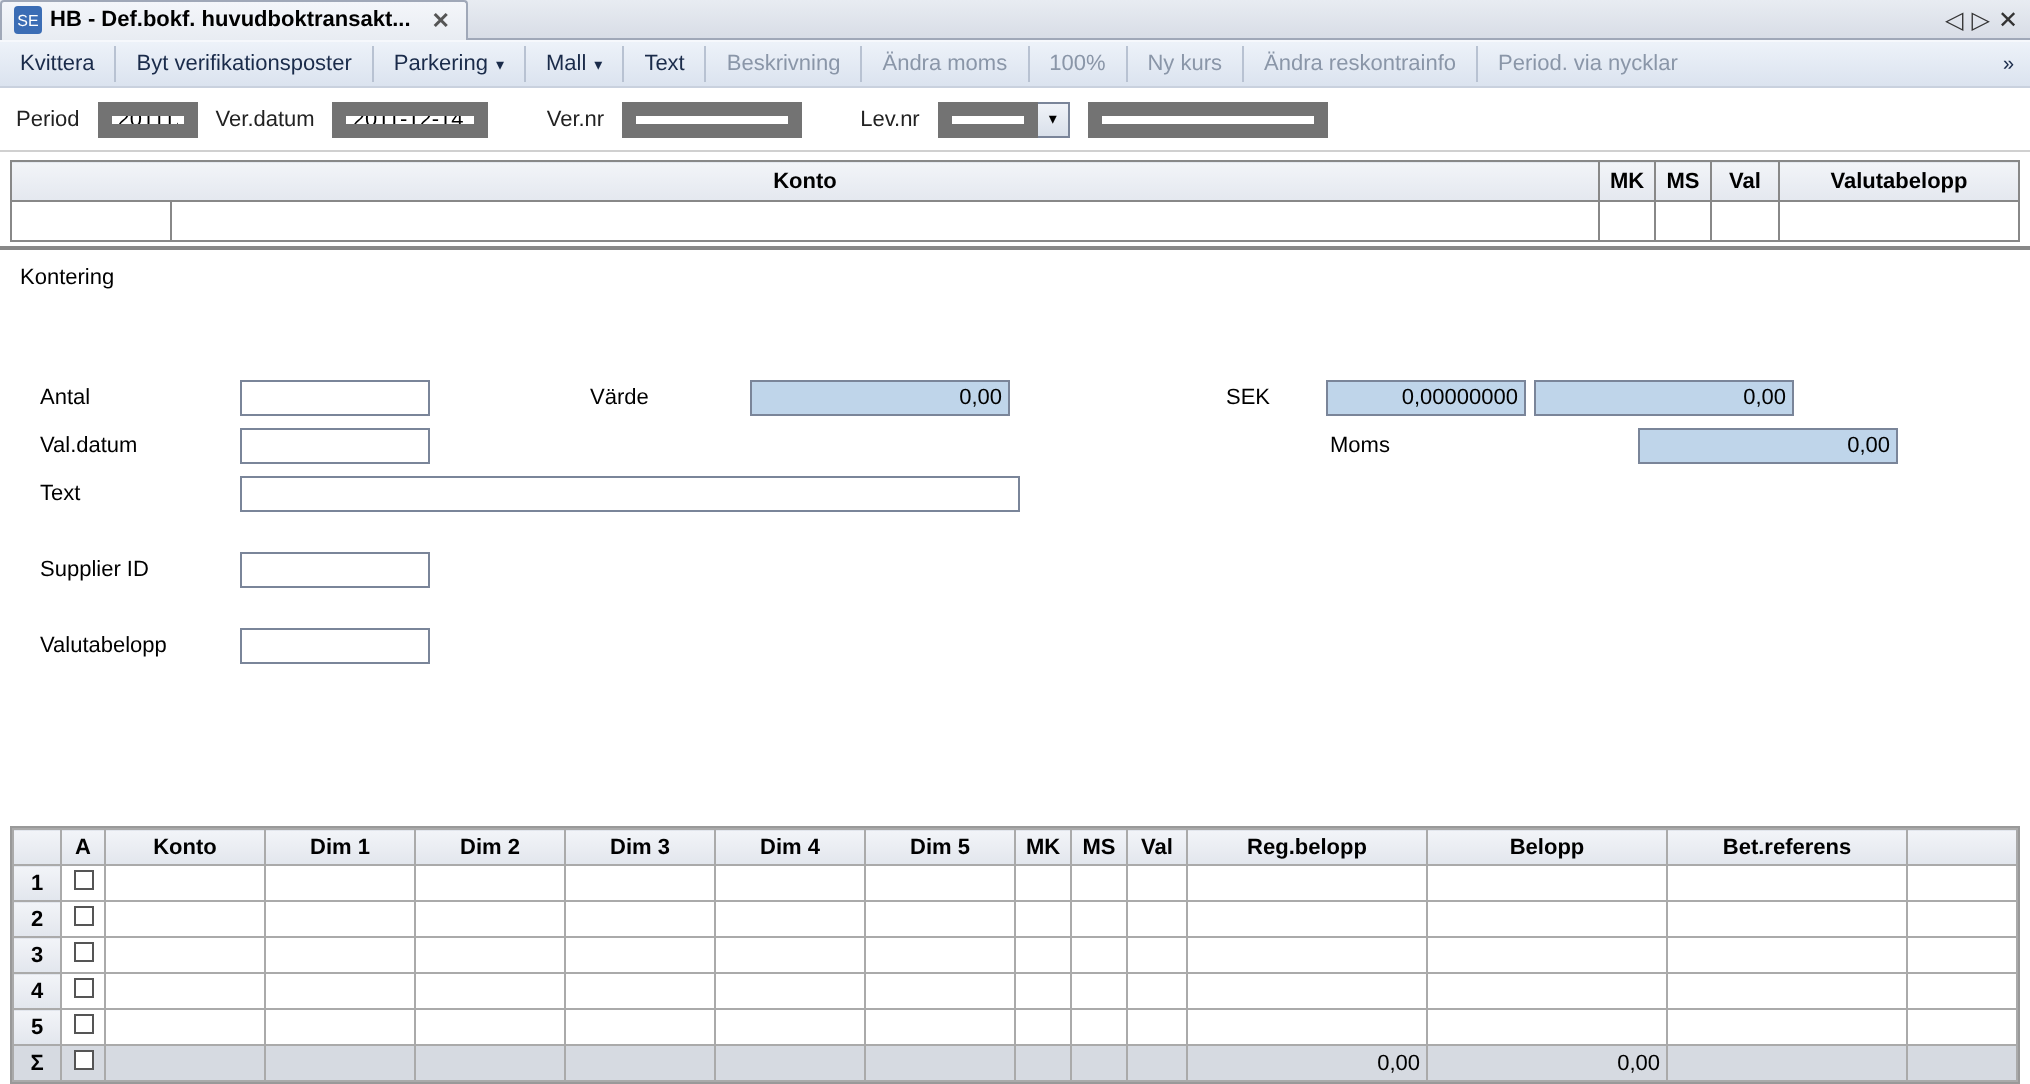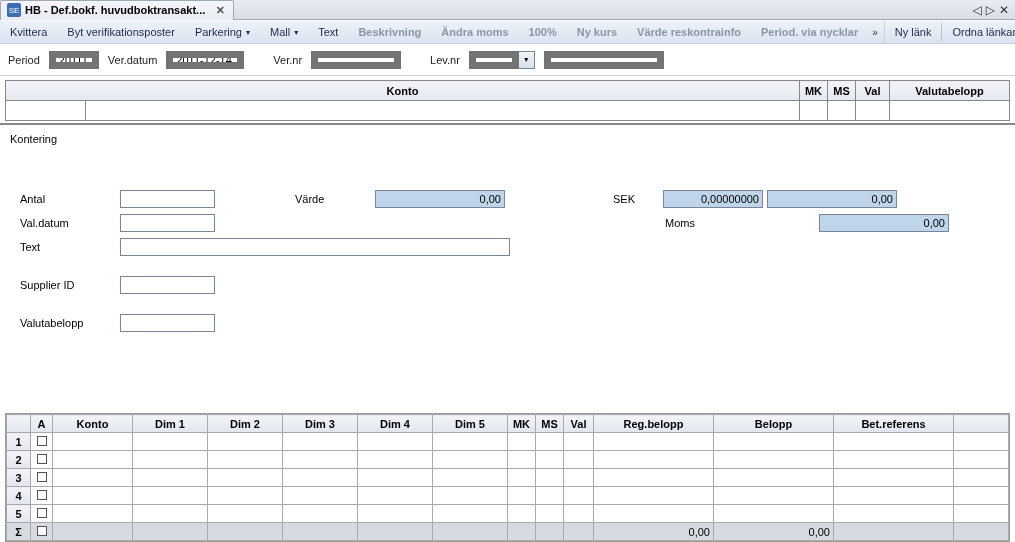--- a/index.html
+++ b/index.html
@@ -10,21 +10,21 @@
 .tab { height: 20px; background: linear-gradient(#f4f6fa, #e8ecf2); border: 1px solid #a0a8b8; border-bottom: none; display: flex; align-items: center; padding: 0 6px; font-weight: bold; gap: 4px; border-top-left-radius: 2px; border-top-right-radius: 2px;}
 .tab-icon { width: 14px; height: 14px; background: #3b6db5; color: #fff; font-size: 8px; font-weight: normal; display: flex; align-items: center; justify-content: center; border-radius: 2px; }
 .tab-close { width: 14px; text-align: center; cursor: pointer; color: #555; margin-left: 4px; }
 .tabbar-spacer { flex: 1; }
 .tabbar-controls { display: flex; gap: 4px; padding: 0 6px; color: #333; }
 .tabbar-controls span { cursor: pointer; font-size: 12px; }
 
 
 .toolbar { height: 24px; background: linear-gradient(#edf2f9, #dbe3ef); border-top: 1px solid #f6f8fc; border-bottom: 1px solid #c9d1de; display: flex; align-items: center; padding: 0 4px; gap: 2px; }
 .toolbar .item { padding: 2px 6px; cursor: pointer; color: #1a2b4a; white-space: nowrap; display:flex; align-items:center; gap:2px;}
-.toolbar .item.disabled { color: #8a96a8; cursor: default; font-weight: bold; }
+.toolbar .item.disabled { color: #8a96a8; cursor: default; }
 .toolbar .sep { width: 1px; height: 18px; background: #b8c2d2; margin: 0 2px; }
 .toolbar .dd::after { content: "▾"; font-size: 8px; margin-left: 2px; color: #1a2b4a; }
 .toolbar-spacer { flex: 1; }
 .toolbar .chev { padding: 0 4px; cursor: pointer; font-size: 10px; color:#1a2b4a;}
 .link-area { display:flex; align-items:center; gap:2px; padding:0 4px; border-left:1px solid #c9d1de; height:100%;}
 
 
 .filter-row { height: 32px; background: #fff; display: flex; align-items: center; padding: 4px 8px; gap: 9px; border-bottom: 1px solid #d0d0d0; }
 .filter-row label { color: #222; }
 .filter-row input[type=text] { border: 7px solid #737373; height: 18px; padding: 0 3px; font-size: 11px; font-family: inherit; }
@@ -86,30 +86,25 @@
   <span class="item">Text</span>
   <span class="sep"></span>
   <span class="item disabled">Beskrivning</span>
   <span class="sep"></span>
   <span class="item disabled">Ändra moms</span>
   <span class="sep"></span>
   <span class="item disabled">100%</span>
   <span class="sep"></span>
   <span class="item disabled">Ny kurs</span>
   <span class="sep"></span>
-  <span class="item disabled">Värde reskontrainfo</span>
+  <span class="item disabled">Ändra reskontrainfo</span>
   <span class="sep"></span>
   <span class="item disabled">Period. via nycklar</span>
   <div class="toolbar-spacer"></div>
   <span class="chev">»</span>
-  <div class="link-area">
-    <span class="item">Ny länk</span>
-    <span class="sep"></span>
-    <span class="item">Ordna länkar</span>
-  </div>
 </div>
 
 <div class="filter-row">
   <label>Period</label>
   <input type="text" style="width: 50px;" value="201112">
   <label>Ver.datum</label>
   <input type="text" style="width: 78px;" value="2011-12-14">
   <label style="margin-left:20px">Ver.nr</label>
   <input type="text" style="width: 90px;" value="">
   <label style="margin-left:20px">Lev.nr</label>

